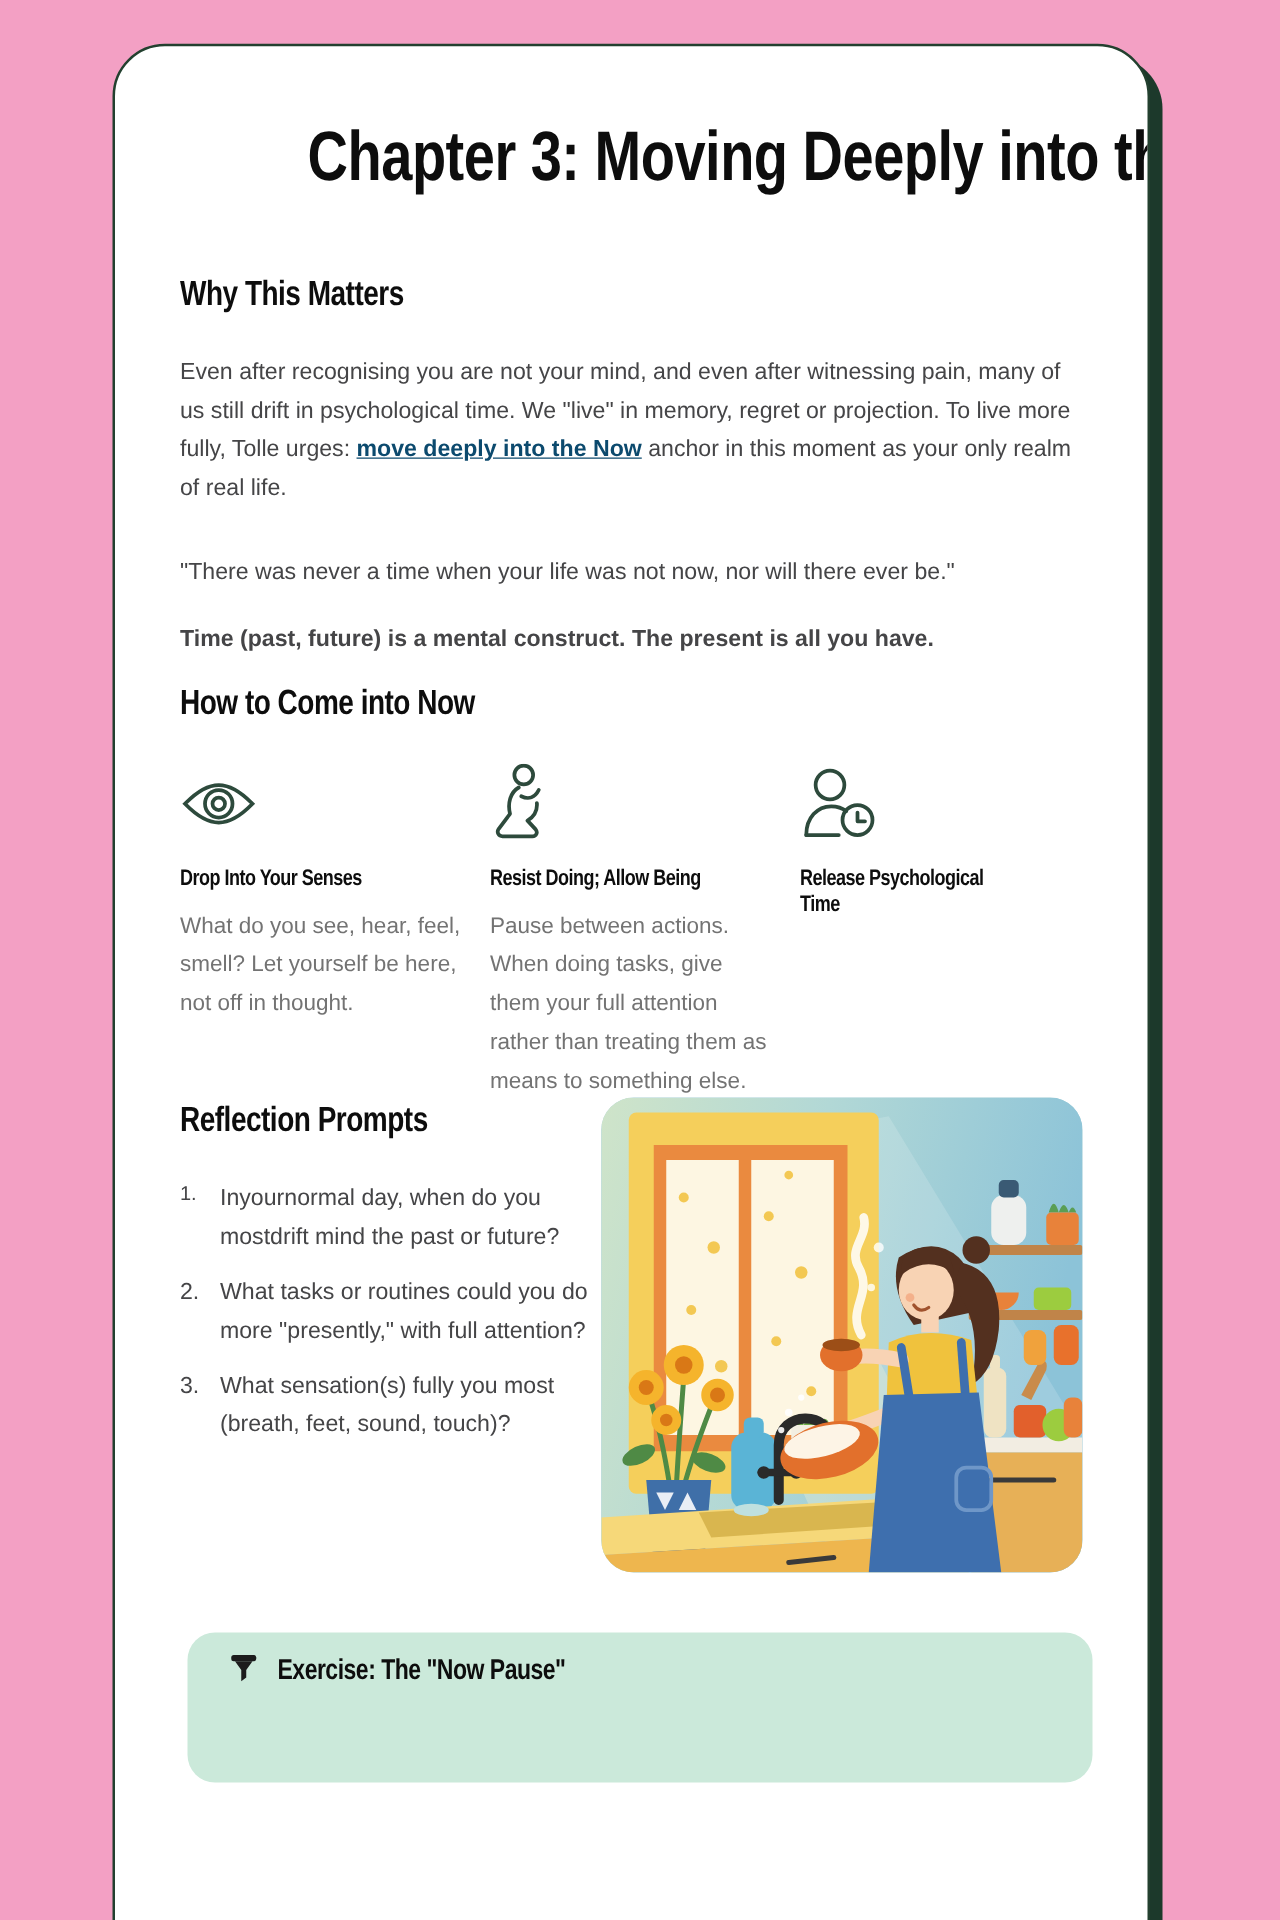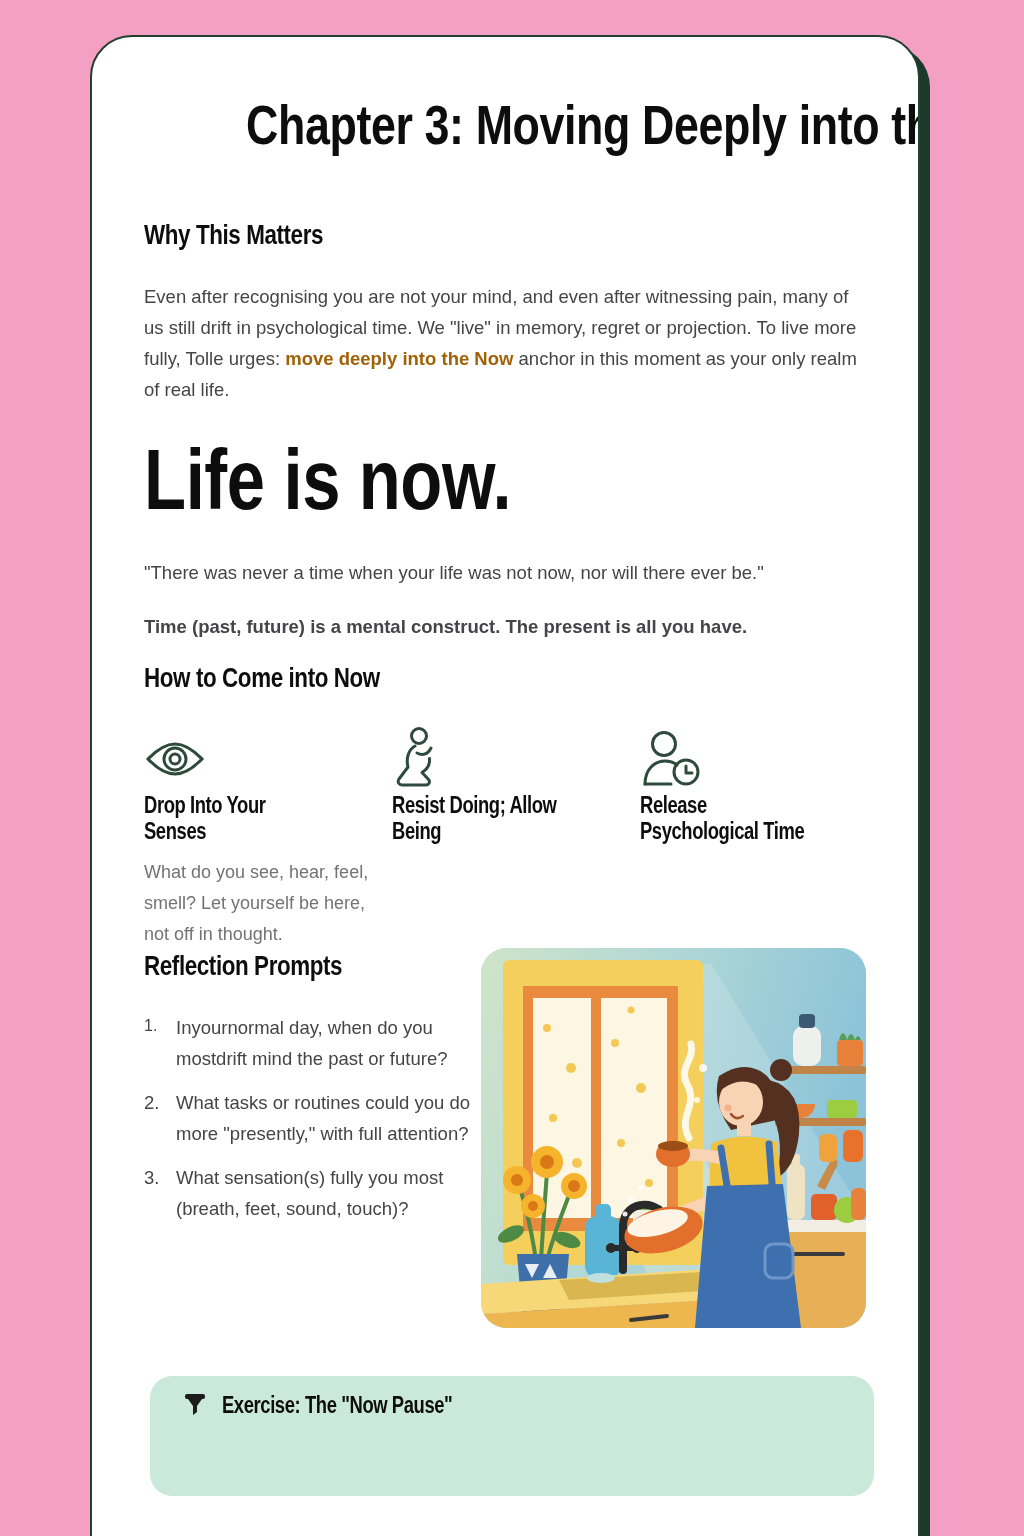--- a/index.html
+++ b/index.html
@@ -20,32 +20,32 @@
   .cond { display:inline-block; transform:scaleX(0.8); transform-origin:0 50%; white-space:nowrap; font-weight:800; letter-spacing:-0.5px; color:#0d0d0d; }
   .cond-center { transform-origin:50% 50%; }
 
   .page-title-wrap { text-align:center; margin-top:2px; }
   .page-title { font-size:56px; line-height:1.0; }
 
   .h2 { font-size:28px; margin-top:66px; }
   .h2-tight { margin-top:20px; }
 
   .body-text { color:#454547; font-size:18.5px; line-height:31px; margin-top:30px; max-width:736px; }
-  .body-text b { color:#a16207; }
+  .body-text b { color:#0c4a6e;text-decoration:underline; }
 
   .huge { font-size:86px; line-height:0.95; margin-top:34px; }
 
   .quote { margin-top:36px; }
   .subline { margin-top:23px; }
 
   .howto-grid { display:flex; gap:22px; margin-top:32px; }
   .howto-col { width:232px; }
   .howto-icon { height:66px; display:flex; align-items:center; }
   .howto-icon svg { display:block; }
-  .howto-title { font-size:23px; line-height:1.15; margin-top:0; }
+  .howto-title { font-size:18px; line-height:1.15; margin-top:16px; }
   .howto-title .cond { white-space:normal; line-height:1.15; }
   .howto-body { color:#737373; font-size:18px; line-height:31px; margin-top:12px; }
 
   .reflect-row { display:flex; }
   .reflect-left { width:348px; }
   .prompt-list { margin-top:30px; }
   .prompt { display:flex; margin-bottom:13px; color:#454547; font-size:18.5px; line-height:31px; }
   .prompt .num { width:32px; flex:0 0 32px; color:#454547; }
   .prompt:first-child .num { font-size:16px; position:relative; top:-2px; }
 
@@ -73,23 +73,20 @@
       <div class="page-title-wrap">
         <span class="cond cond-center page-title">Chapter 3: Moving Deeply into the Now</span>
       </div>
 
       <div>
         <span class="cond h2">Why This Matters</span>
       </div>
 
       <p class="body-text"><span>Even after recognising you are not your mind, and even after witnessing pain, many of us still drift in psychological time. We "live" in memory, regret or projection. To live more fully, Tolle urges: </span><b>move deeply into the Now</b><span> anchor in this moment as your only realm of real life.</span></p>
 
-      <div>
-        <span class="cond huge">Life is now.</span>
-      </div>
 
       <p class="body-text quote" style="margin-top:36px;">"There was never a time when your life was not now, nor will there ever be."</p>
       <p class="body-text subline" style="margin-top:23px;font-weight:bold;">Time (past, future) is a mental construct. The present is all you have.</p>
 
       <div>
         <span class="cond h2 h2-tight">How to Come into Now</span>
       </div>
 
       <div class="howto-grid">
 
@@ -111,20 +108,21 @@
           <div class="howto-icon">
             <svg width="50" height="64" viewBox="0 0 50 64" fill="none">
               <circle cx="27" cy="9" r="7.5" stroke="#2d4a3c" stroke-width="3"></circle>
               <path d="M23 19 c-7 4 -9 13 -7 21 l-9 12 c-2 3 0 6 3 6 h24 c3 0 4.5 -3 2.5 -5.5 l-6.5 -7 c5 -3 8 -8 7.5 -14" stroke="#2d4a3c" stroke-width="3" stroke-linecap="round" stroke-linejoin="round"></path>
               <path d="M25 26 c6 3 11 1 14 -5" stroke="#2d4a3c" stroke-width="3" stroke-linecap="round"></path>
             </svg>
           </div>
           <div class="howto-title">
             <span class="cond">Resist Doing; Allow Being</span>
           </div>
+          <p class="howto-body">Pause between actions. When doing tasks, give them your full attention rather than treating them as means to something else.</p>
         </div>
 
         <div class="howto-col">
           <div class="howto-icon">
             <svg width="66" height="60" viewBox="0 0 66 60" fill="none">
               <circle cx="24" cy="15" r="11.5" stroke="#2d4a3c" stroke-width="3"></circle>
               <path d="M5 55 c0 -14 9 -23 20 -23 c5 0 9 1.5 12 4" stroke="#2d4a3c" stroke-width="3" stroke-linecap="round"></path>
               <path d="M5 55 h26" stroke="#2d4a3c" stroke-width="3" stroke-linecap="round"></path>
               <circle cx="46" cy="43" r="12" stroke="#2d4a3c" stroke-width="3"></circle>
               <path d="M46 37 v7 h6" stroke="#2d4a3c" stroke-width="3" stroke-linecap="round" stroke-linejoin="round"></path>

